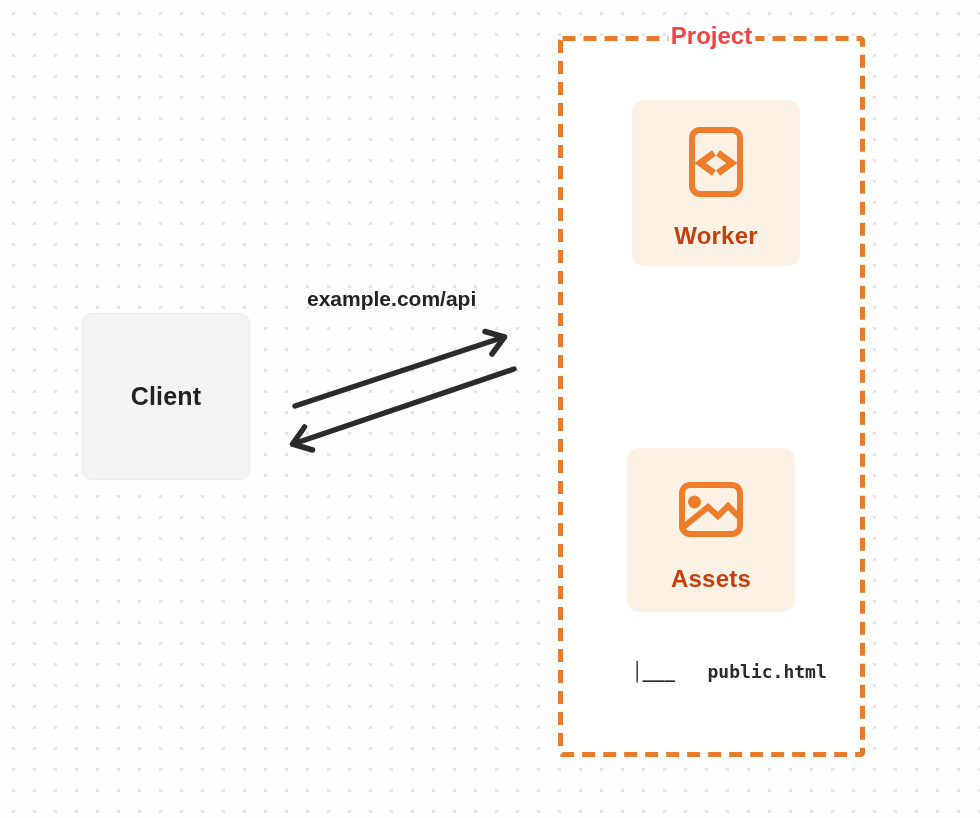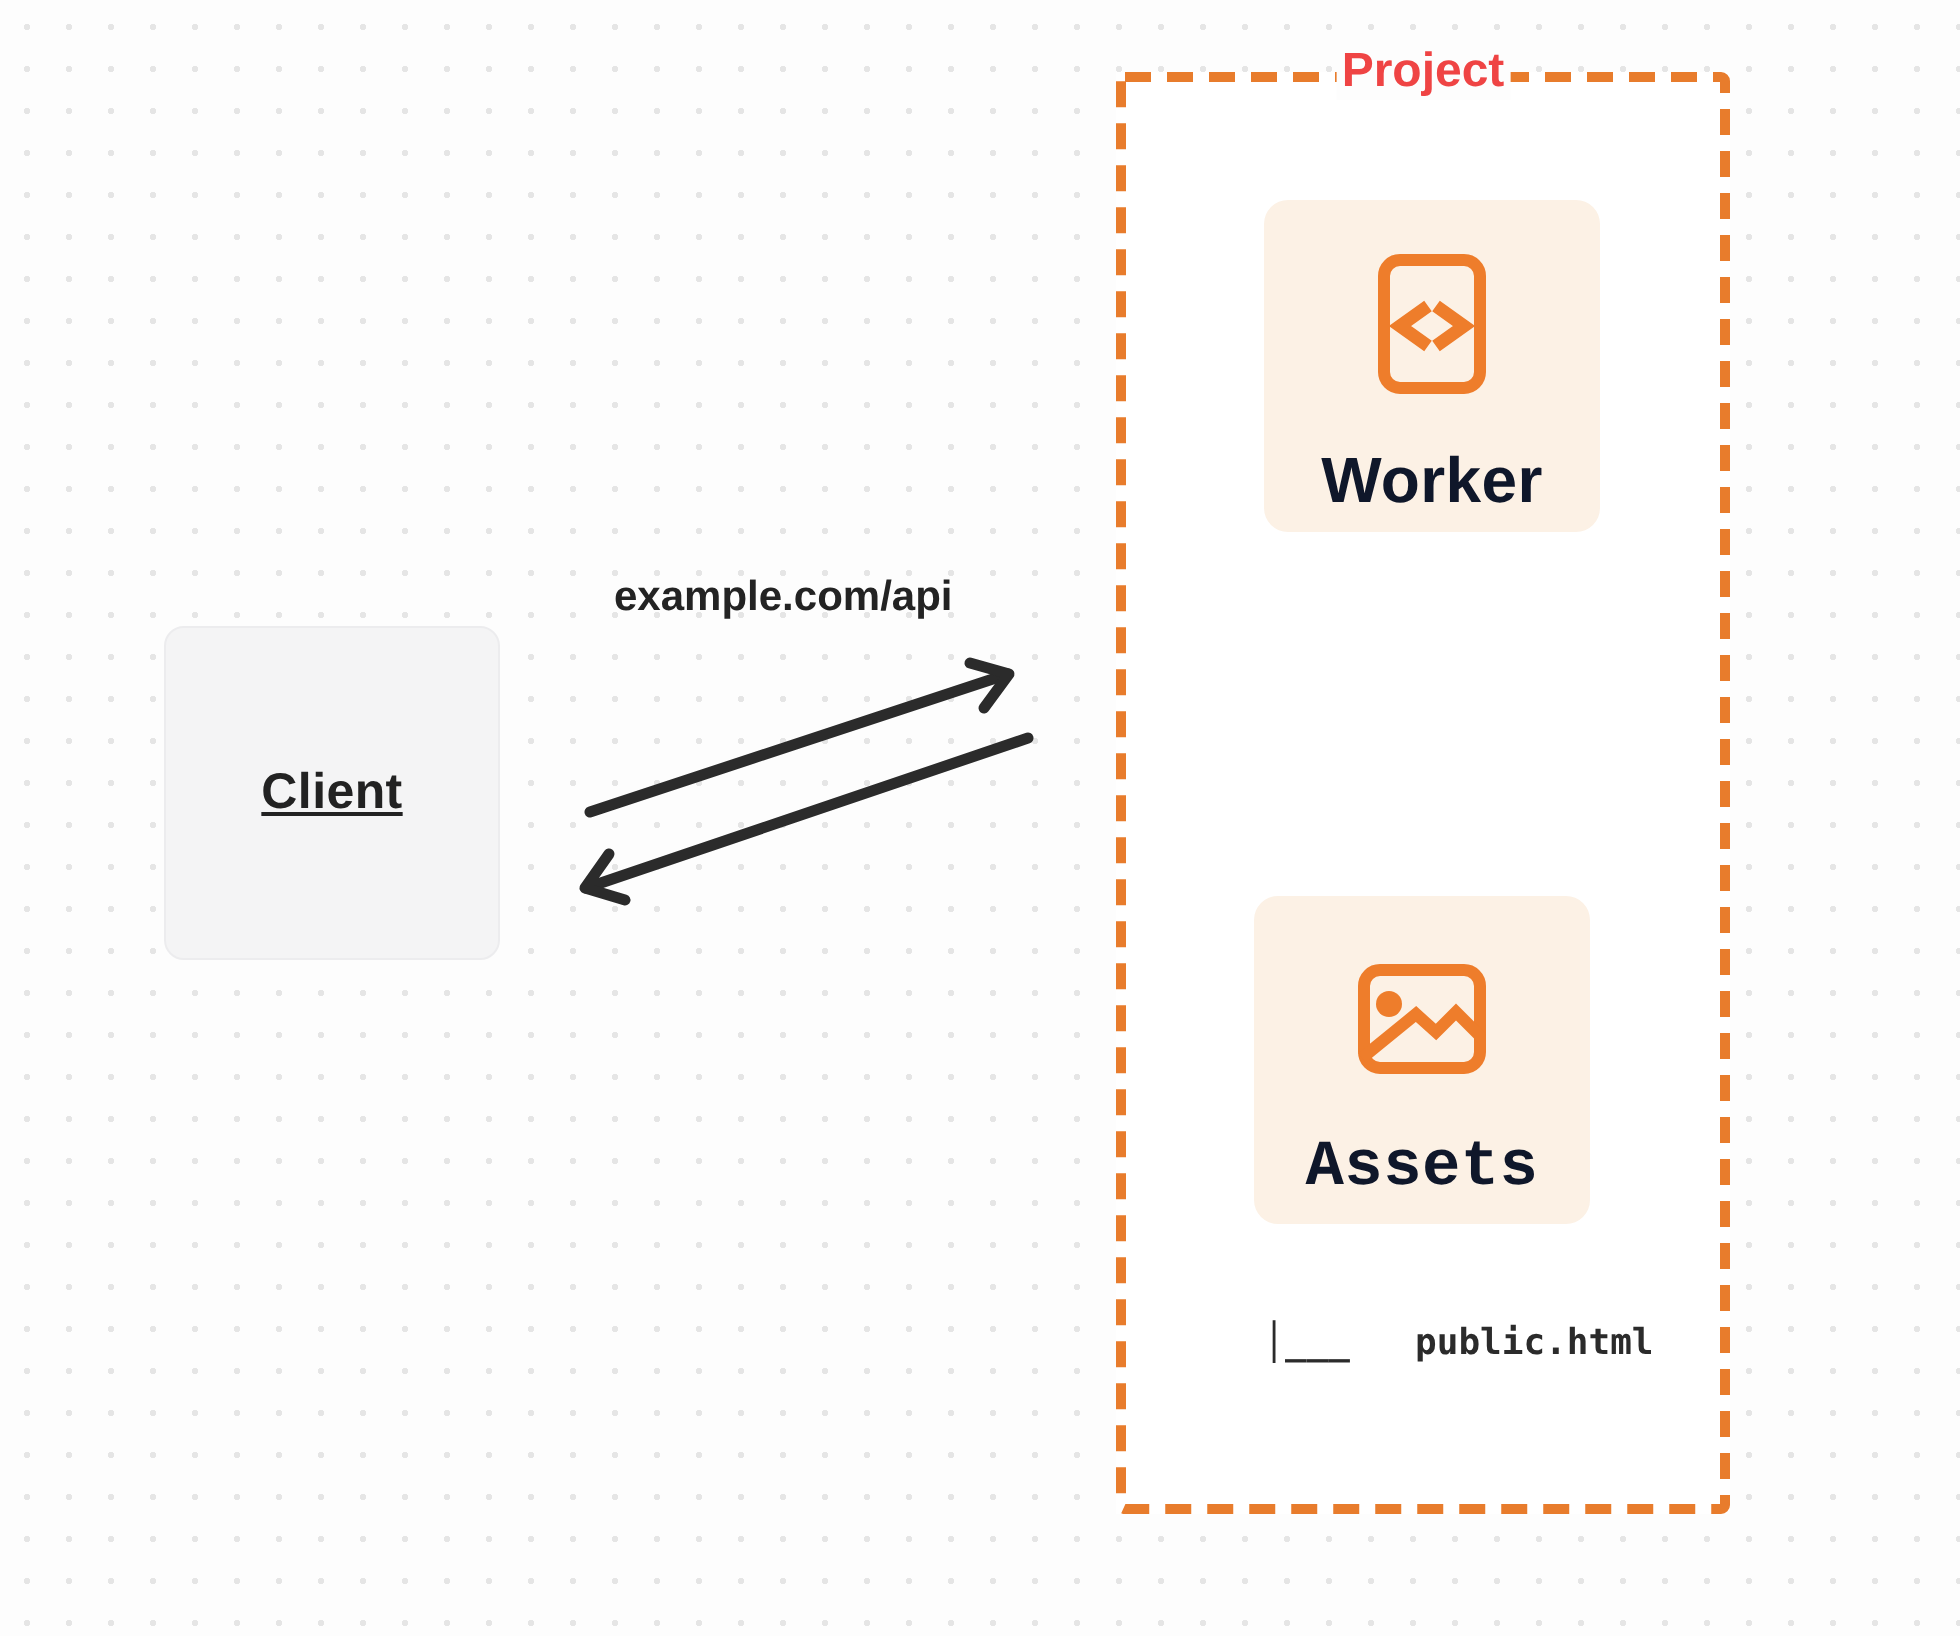--- a/index.html
+++ b/index.html
@@ -21,21 +21,21 @@
   .client-box {
     position: absolute; left: 82px; top: 313px;
     width: 168px; height: 167px;
     background: #F4F4F5;
     border: 1px solid #ECECEE;
     border-radius: 10px;
     box-sizing: border-box;
     display: flex; align-items: center; justify-content: center;
   }
   .client-box span {
-    font-size: 25px; font-weight: bold; color: #222222; letter-spacing: 0.2px; text-decoration: underline;
+    font-size: 25px; font-weight: bold; color: #222222; letter-spacing: 0.2px;
   }
   
   .url-label {
     position: absolute; left: 307px; top: 287px;
     font-size: 21px; font-weight: bold; color: #232323;
     white-space: nowrap;
   }
   
   .arrows {
     position: absolute; left: 0; top: 0;
@@ -65,24 +65,24 @@
     background: #FCF1E5;
     border-radius: 12px;
     display: flex; flex-direction: column; align-items: center;
     box-sizing: border-box;
   }
   .worker-card { left: 74px; top: 64px; height: 166px; }
   .assets-card { left: 69px; top: 412px; height: 164px; }
   .worker-card .card-icon { margin-top: 27px; }
   .assets-card .card-icon { margin-top: 34px; }
   .card-label {
-    font-size: 32px; font-weight: bold; color: #0f172a; letter-spacing: 0.2px; text-align: right;
+    font-size: 24px; font-weight: bold; color: #c2410c; letter-spacing: 0.2px; text-align: right;
   }
   .worker-card .card-label { margin-top: 25px; }
-  .assets-card .card-label { margin-top: 28px; font-family: Liberation Mono, monospace; }
+  .assets-card .card-label { margin-top: 28px; }
   
   .file-tree {
     position: absolute; left: 52px; top: 582px;
     font-family: "DejaVu Sans Mono", monospace;
     font-size: 18px; font-weight: 700; line-height: 21.5px;
     color: #2B2B2B;
     white-space: pre;
   }
 </style>
 </head>

